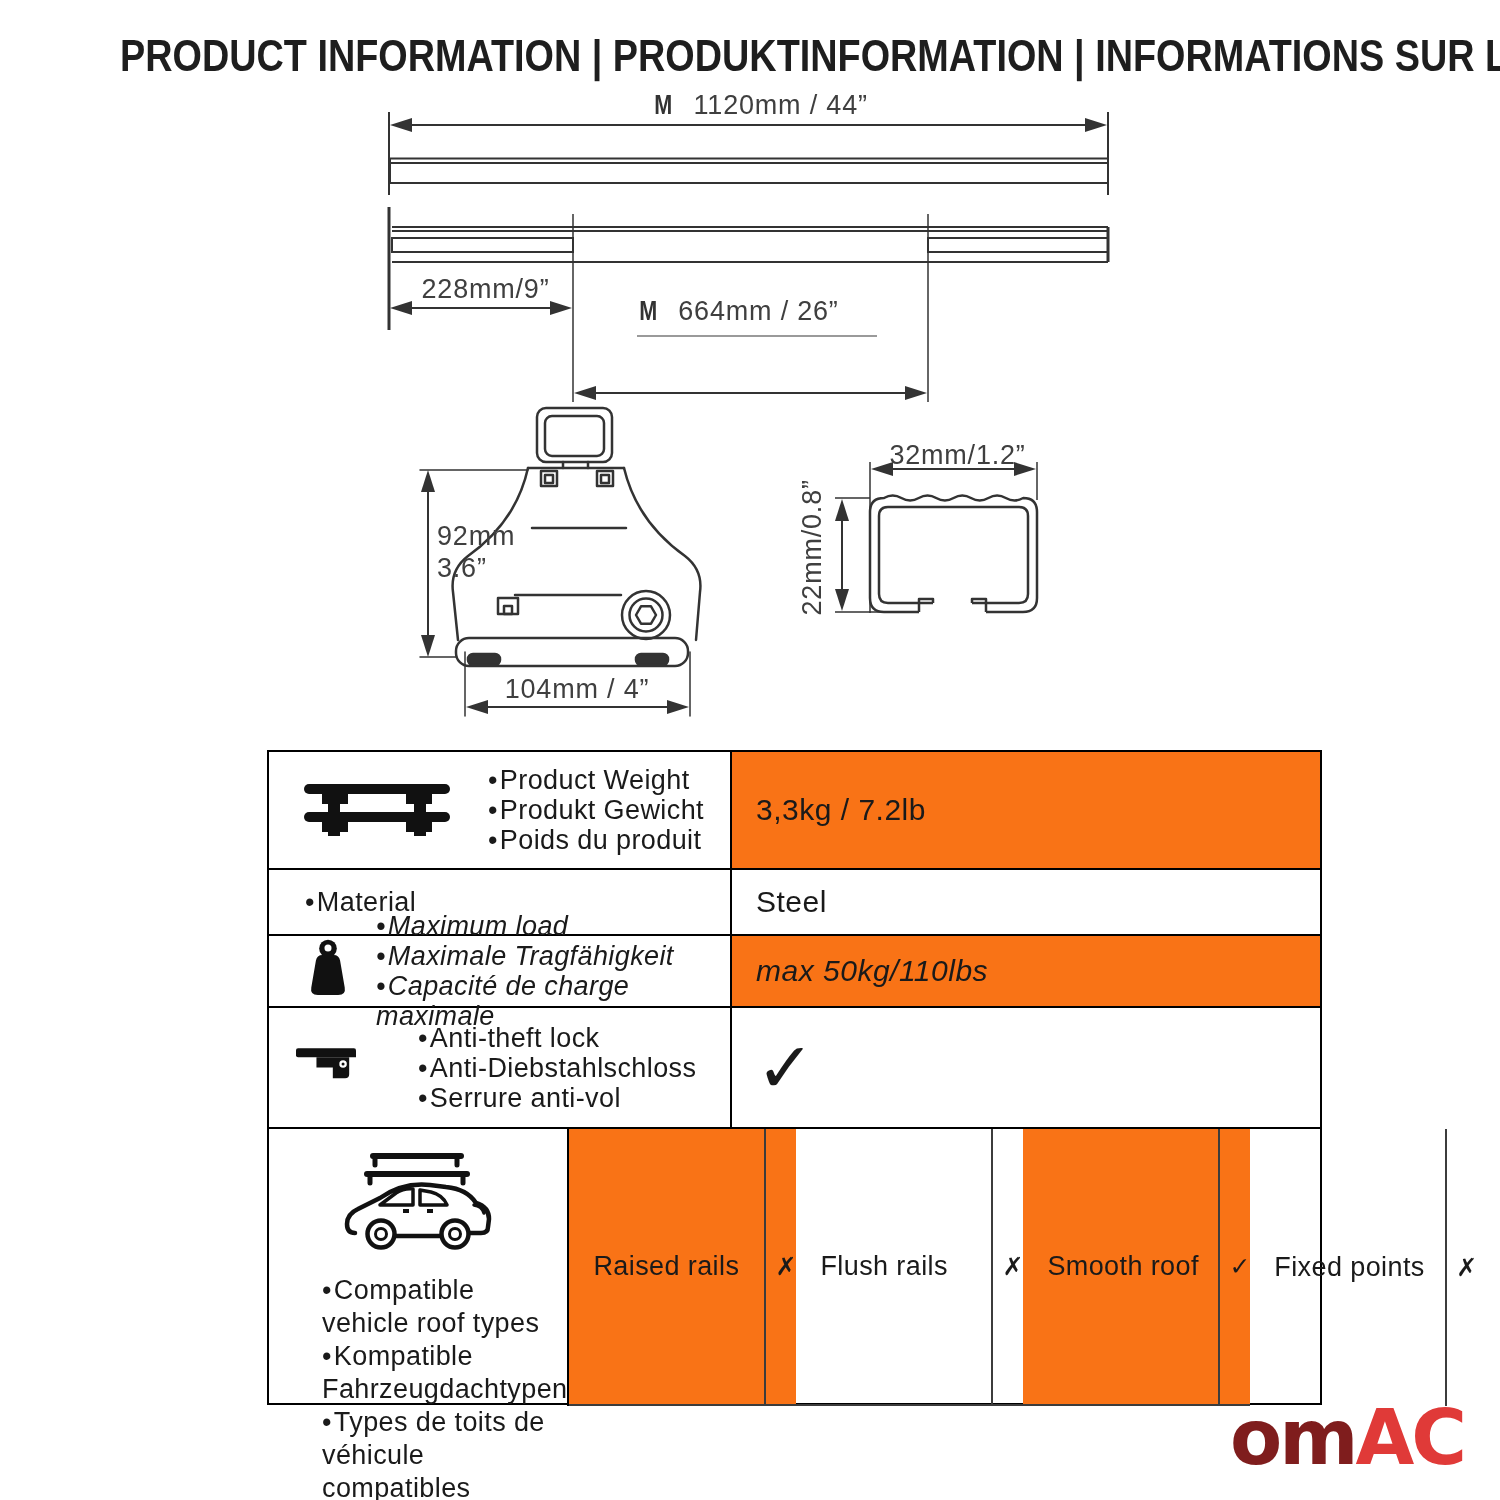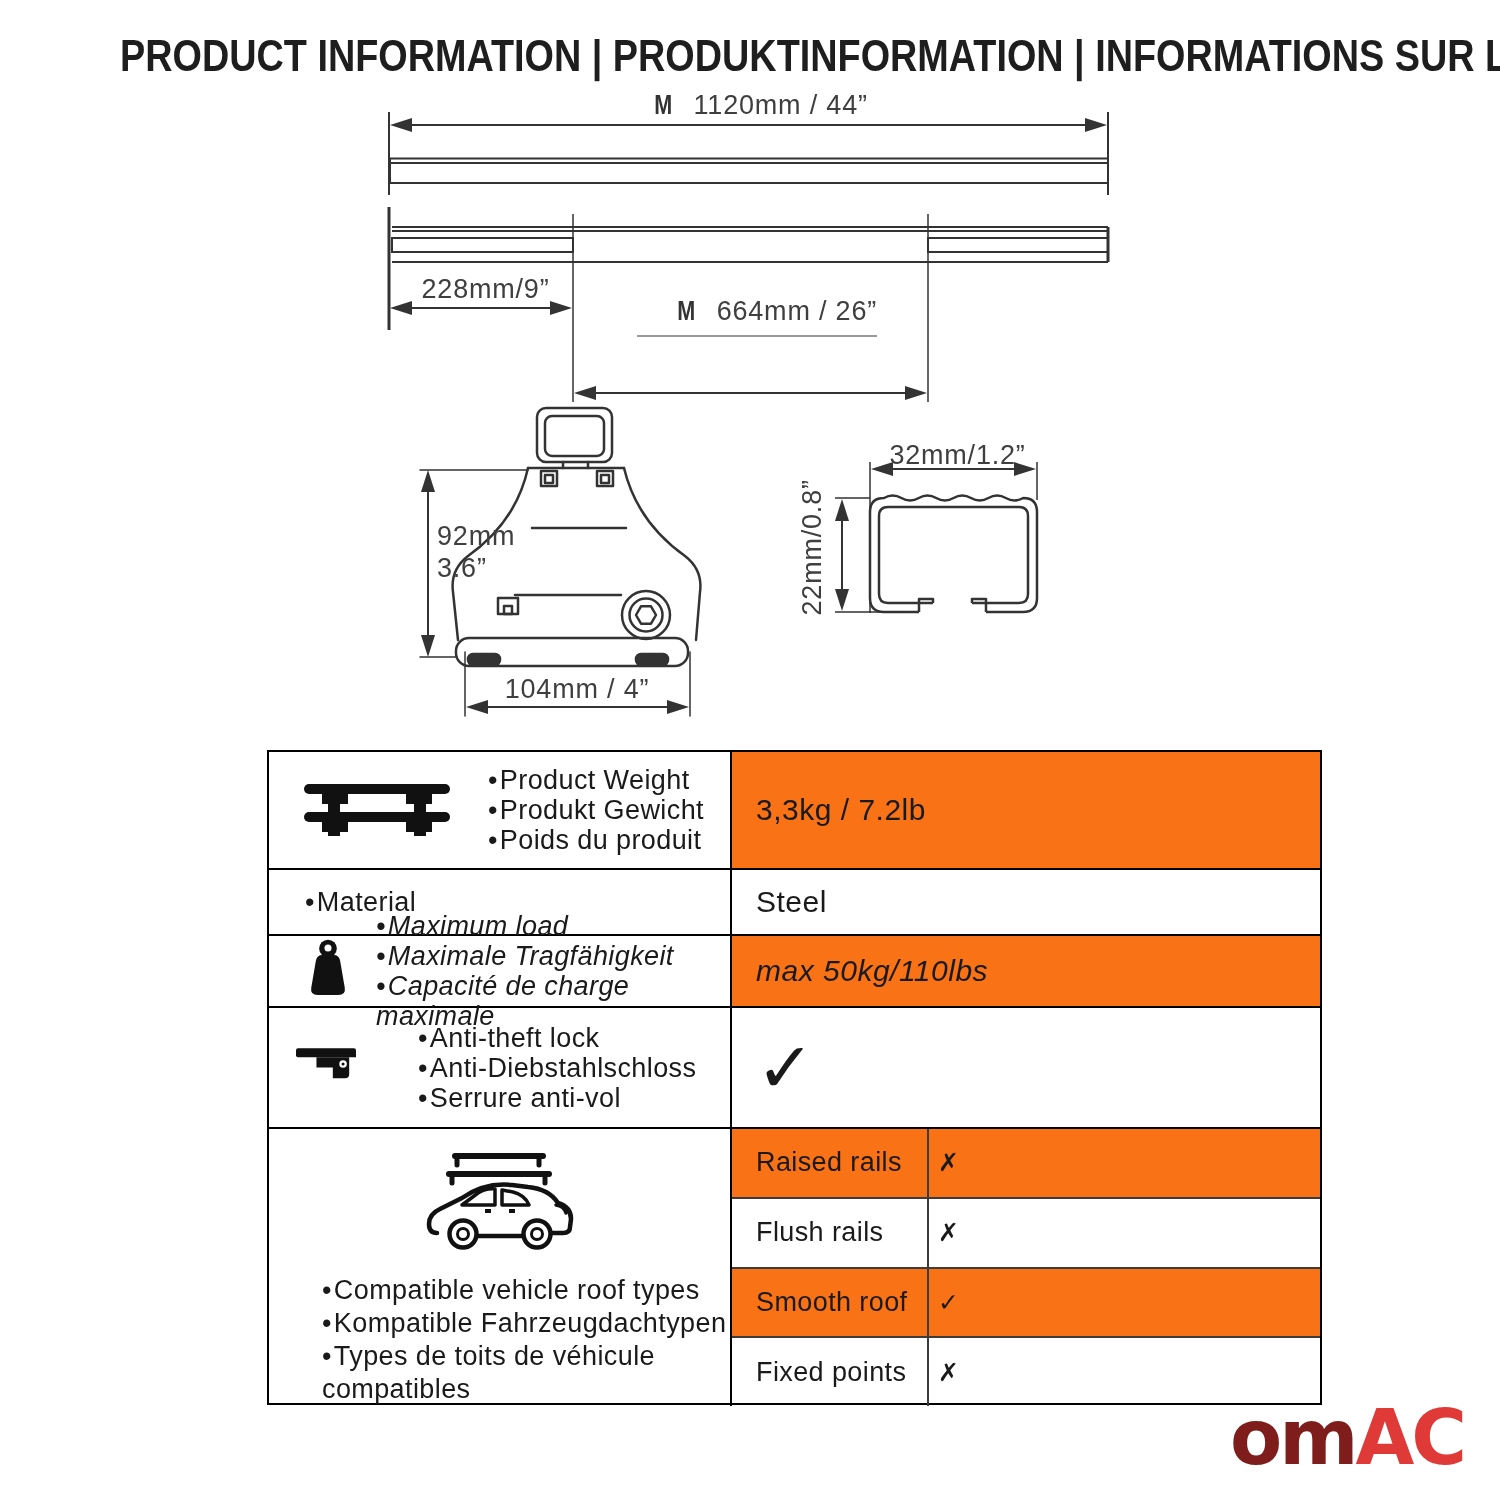--- a/index.html
+++ b/index.html
@@ -9,21 +9,21 @@
   .title{position:absolute;top:30px;left:0;width:100%;text-align:center;
          font-size:45px;font-weight:bold;letter-spacing:0px;color:#1e1e1e;
          transform:scaleX(0.84);transform-origin:center;white-space:nowrap;}
   
   svg.draw{position:absolute;left:0;top:0;}
   
   .dim{position:absolute;color:#3f3f3f;font-size:27px;letter-spacing:0.8px;white-space:nowrap;}
   .dim .m{display:inline-block;font-weight:bold;transform:scaleX(0.8);margin-right:18px;color:#333;}
   .dim-bar-length{left:600px;top:90px;width:320px;text-align:center;}
   .dim-end-offset{left:398px;top:274px;width:175px;text-align:center;}
-  .dim-bar-span{left:637px;top:296px;width:240px;text-align:right;border-bottom:2px solid #9a9a9a;padding-bottom:8px;}
+  .dim-bar-span{left:637px;top:296px;width:240px;text-align:left;border-bottom:2px solid #9a9a9a;padding-bottom:8px;}
   .dim-foot-h{left:437px;top:520px;line-height:32px;}
   .dim-foot-w{left:462px;top:674px;width:230px;text-align:center;}
   .dim-prof-w{left:880px;top:440px;width:155px;text-align:center;}
   .dim-prof-h{left:752px;top:540px;width:120px;text-align:center;transform:rotate(-90deg);}
   
   .spec-table{position:absolute;left:267px;top:750px;width:1055px;height:655px;
               border:2px solid #000;box-sizing:border-box;font-size:27px;}
   .trow{display:flex;box-sizing:border-box;border-bottom:2px solid #000;}
   .trow:last-child{border-bottom:none;}
   .lcell{width:463px;box-sizing:border-box;border-right:2px solid #000;display:flex;align-items:center;}
@@ -37,21 +37,21 @@
   .r2{height:66px;} .r2 .lcell{padding-left:36px;}
   .r3{height:72px;font-style:italic;} .r3 .lcell{padding-left:33px;}
   .r3 .icon-box{width:58px;margin-right:16px;flex:none;}
   .r4{height:121px;} .r4 .lcell{padding-left:27px;}
   .r4 .icon-box{width:60px;margin-right:62px;flex:none;}
   .r5{height:277px;} .r5 .lcell{display:block;padding-top:18px;}
   .r5 .icon-box{width:150px;margin:0 auto 8px auto;}
   .r5 .lbl-lines{padding-left:53px;line-height:33px;}
   .big-check{font-family:"DejaVu Sans",sans-serif;font-size:70px;font-weight:bold;line-height:1;}
   
-  .subtable{flex:1;display:flex;flex-direction:column;}
+  .subtable{flex:1;display:flex;flex-direction:row;}
   .srow{flex:1;display:flex;align-items:center;box-sizing:border-box;border-bottom:2px solid #3c3c3c;}
   .srow:last-child{border-bottom:none;}
   .srow .sl{width:197px;box-sizing:border-box;padding-left:24px;border-right:2px solid #3c3c3c;
             align-self:stretch;display:flex;align-items:center;letter-spacing:0.4px;}
   .srow .sm{flex:1;padding-left:9px;font-family:"DejaVu Sans",sans-serif;font-size:25px;font-weight:bold;}
   
   .logo{position:absolute;right:36px;bottom:24px;font-family:"DejaVu Sans",sans-serif;
         font-size:76px;font-weight:bold;letter-spacing:-3px;line-height:1;}
   .logo .bk{color:#7f1d1d;} .logo .rd{color:#e03a38;}
 </style>

